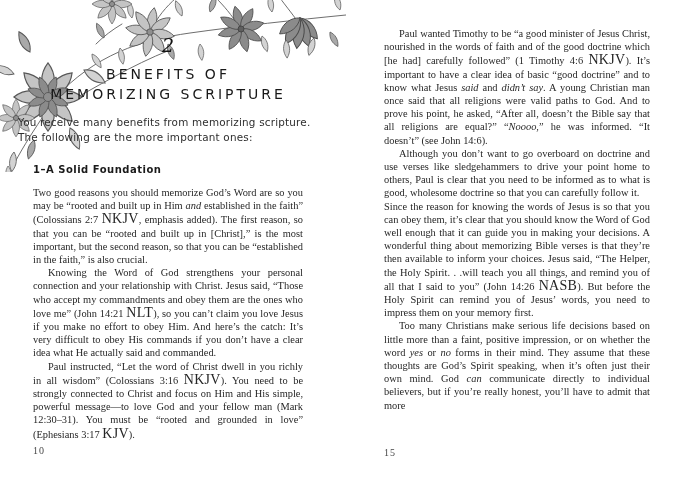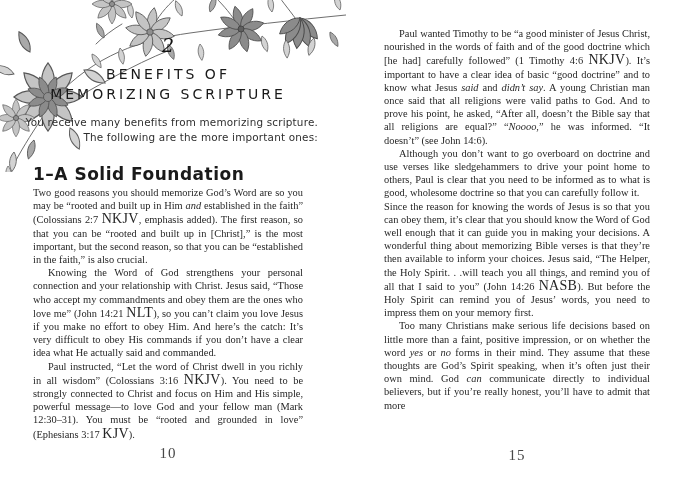--- a/index.html
+++ b/index.html
@@ -17,35 +17,35 @@
   .lfM{fill:#a9a9a9;stroke:#555555;stroke-width:.7;}
   .pL{fill:#c4c4c4;stroke:#575757;stroke-width:.8;}
   .pD{fill:#8b8b8b;stroke:#4c4c4c;stroke-width:.8;}
   .ctr{fill:#8f8f8f;stroke:#4f4f4f;stroke-width:.8;}
   .ctrD{fill:#5f5f5f;stroke:#3f3f3f;stroke-width:.8;}
   
   .chapter-head{position:absolute;top:33px;left:33px;width:270px;text-align:center;color:#141414;}
   .chapter-num{font-family:"DejaVu Serif",serif;font-style:italic;font-size:19px;line-height:24px;}
   .chapter-title{font-family:"DejaVu Sans",sans-serif;font-size:14px;line-height:20px;letter-spacing:3px;margin-top:7px;color:#181818;}
   
-  .intro{position:absolute;top:115px;left:18px;width:300px;text-align:right;
+  .intro{position:absolute;top:115px;left:18px;width:300px;text-align:left;
          font-family:"DejaVu Sans",sans-serif;font-size:10.4px;line-height:14.5px;color:#2e2e2e;letter-spacing:.2px;}
   
-  .sec-heading{font-family:"DejaVu Sans",sans-serif;font-size:17px;letter-spacing:.5px;color:#1a1a1a;margin:0;}
+  .sec-heading{font-family:"DejaVu Sans",sans-serif;font-size:10px;letter-spacing:.5px;color:#1a1a1a;margin:0;}
   .heading-left{position:absolute;top:164px;left:33px;}
   .body-left{position:absolute;top:186px;left:33px;width:270px;}
   .body-right{position:absolute;top:27px;left:384px;width:266px;}
   .body-right .sec-heading{margin:9px 0 7px 0;}
   .body-col p{margin:0;font-size:10.4px;line-height:13.2px;text-align:justify;color:#262626;}
   .body-col p.ind{text-indent:15px;}
   .body-col i{font-style:italic;}
   .body-col .v{font-size:14px;letter-spacing:.3px;}
   
-  .pagenum{position:absolute;text-align:center;font-family:"Liberation Serif",serif;
-           font-size:15px;letter-spacing:1px;color:#474747;}
+  .pagenum{position:absolute;font-family:"Liberation Serif",serif;
+           font-size:10px;letter-spacing:1px;color:#474747;}
   .pagenum.left{top:445px;left:33px;width:270px;}
   .pagenum.right{top:447px;left:384px;width:266px;}
 </style>
 </head>
 <body>
 
 <div class="spread">
 
   <svg class="floral" width="346" height="172" viewBox="0 0 346 172" aria-hidden="true">
     <defs>

